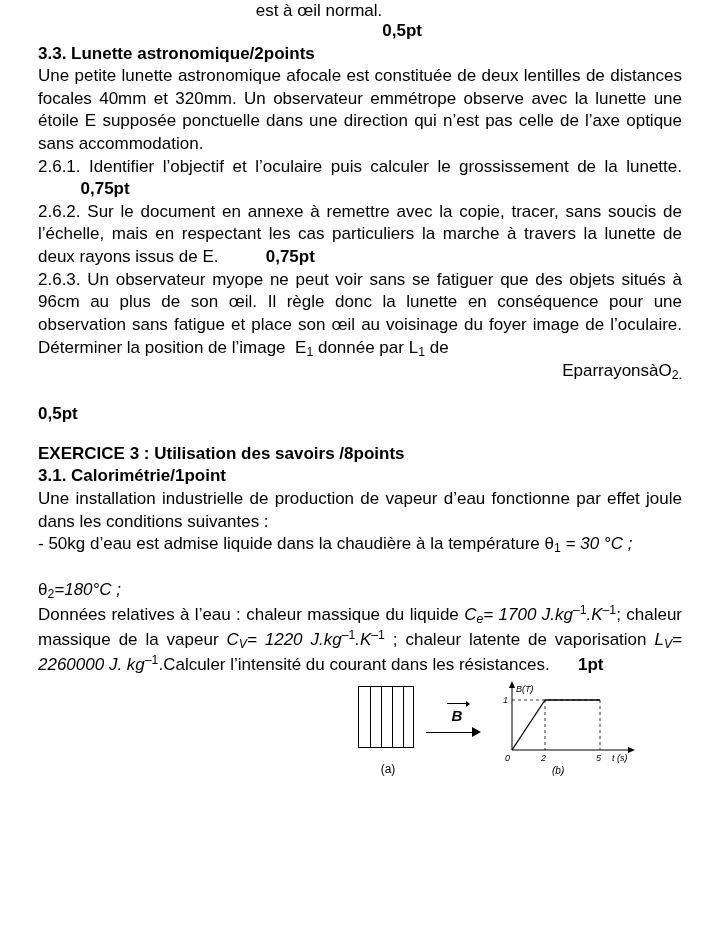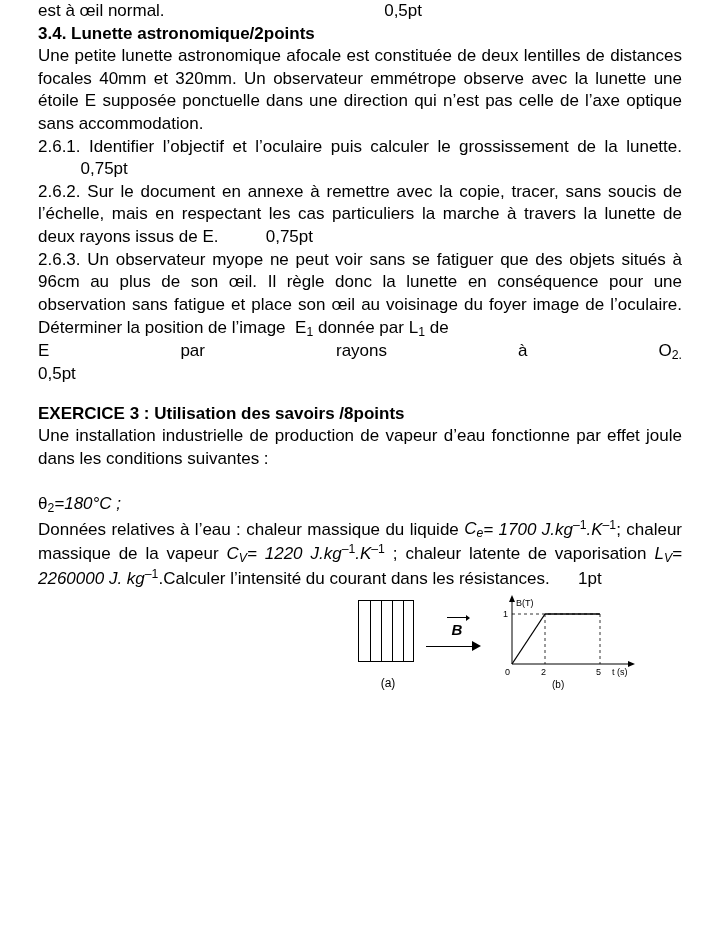--- a/index.html
+++ b/index.html
@@ -21,24 +21,24 @@
     height: 925px;
     padding: 0 38px 0 38px;
     box-sizing: border-box;
   }
   p {
     margin: 0 0 0 0;
     text-align: justify;
     text-justify: inter-word;
   }
   .bold { font-weight: bold; }
-  .pt { font-weight: normal; }
+  .pt { font-weight: bold; margin-top: 20px; }
   .spaced-line {
     display: flex;
-    justify-content: space-between;
+    justify-content: flex-end;
   }
   .indent-block { text-align: justify; }
   .gap { height: 17px; }
   sub { font-size: 0.72em; vertical-align: -0.25em; }
   sup { font-size: 0.72em; vertical-align: 0.45em; }
   .ital { font-style: italic; }
   .fig-wrap {
     position: relative;
     margin-top: 10px;
     height: 100px;
@@ -122,36 +122,37 @@
     border-left: 9px solid #000;
     border-top: 5px solid transparent;
     border-bottom: 5px solid transparent;
   }
   .fig-b {
     position: absolute;
     left: 452px;
     top: -8px;
     width: 150px;
     height: 100px;
+    font-style: italic;
   }
   .fig-b svg { display: block; }
 </style>
 </head>
 <body>
 
 <div class="page">
 
   <div class="spaced-line" style="padding-right:260px;">
     <span>est à œil normal.</span>
     <span class="pt">0,5pt</span>
   </div>
 
 
 
-  <p class="bold">3.4. Lunette astronomique/2points</p>
+  <p class="bold">3.3. Lunette astronomique/2points</p>
 
   <p class="indent-block">Une petite lunette astronomique afocale est constituée de deux lentilles de distances focales 40mm et 320mm. Un observateur emmétrope observe avec la lunette une étoile E supposée ponctuelle dans une direction qui n’est pas celle de l’axe optique sans accommodation.</p>
 
   <p class="indent-block">
     <span>2.6.1. Identifier l’objectif et l’oculaire puis calculer le grossissement de la lunette.</span>
     &nbsp;&nbsp;&nbsp;&nbsp;&nbsp;&nbsp;&nbsp;&nbsp;
     <span class="pt">0,75pt</span>
   </p>
 
   <p class="indent-block">
@@ -174,23 +175,29 @@
     <span>rayons</span>
     <span>à</span>
     <span><span>O</span><sub>2.</sub></span>
   </div>
 
   <p class="pt">0,5pt</p>
 
   <div class="gap"></div>
 
   <p class="bold">EXERCICE 3 : Utilisation des savoirs /8points</p>
+  <p class="bold">3.1. Calorimétrie/1point</p>
 
   <p class="indent-block">Une installation industrielle de production de vapeur d’eau fonctionne par effet joule dans les conditions suivantes :</p>
 
+  <p class="indent-block">
+    <span>- 50kg d’eau est admise liquide dans la chaudière à la température</span>
+    <span> <span>θ</span><sub>1</sub></span>
+    <span class="ital">= 30 °C ;</span>
+  </p>
 
   <p class="indent-block">
     <br>
     <span><span>θ</span><sub>2</sub></span><span class="ital">=180°C ;</span>
   </p>
 
 
   <p class="indent-block">
     <span>Données relatives à l’eau : chaleur massique du liquide</span>
     <span class="ital"><span>C</span><sub>e</sub></span><span class="ital">= 1700 J.kg</span><sup>–1</sup><span class="ital">.K</span><sup>–1</sup><span>; chaleur massique de la vapeur</span>

